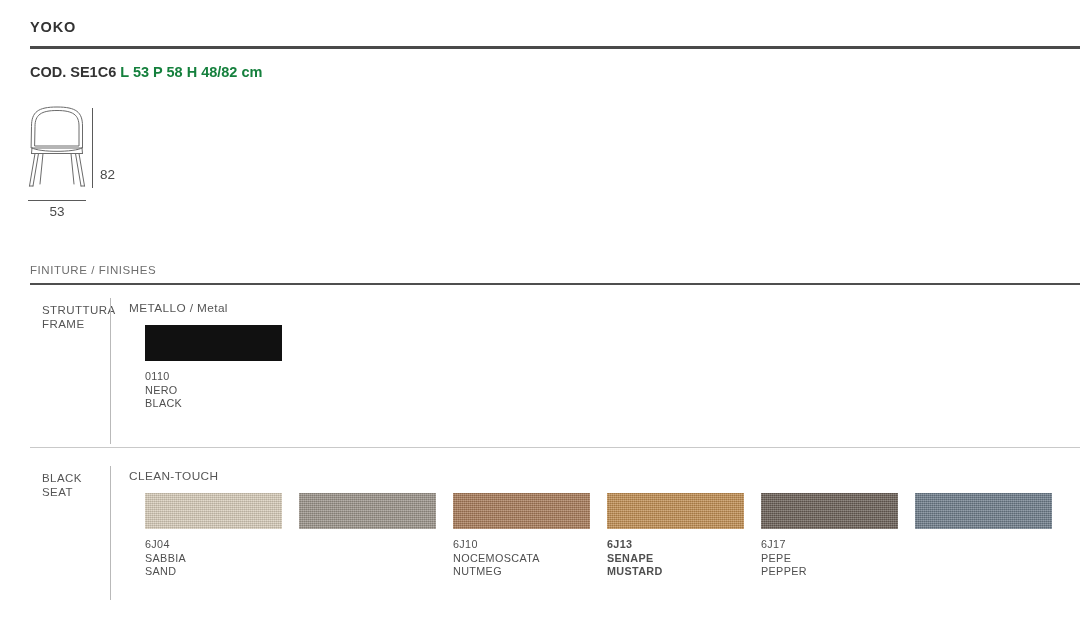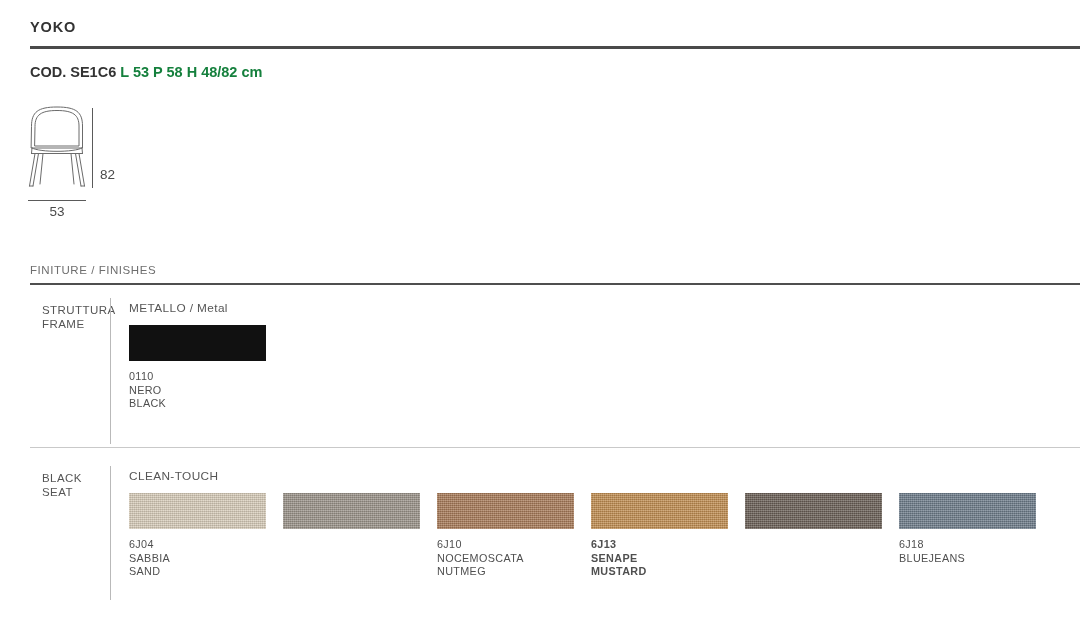--- a/index.html
+++ b/index.html
@@ -177,20 +177,21 @@
   
   .swatch-strip {
     position: absolute;
     left: 0;
     top: 27px;
   }
   .swatch-item {
     position: absolute;
     top: 0;
     width: 137px;
+    margin-left: 16px;
   }
   .swatch-chip {
     width: 137px;
     height: 36px;
     position: relative;
     overflow: hidden;
   }
   .swatch-chip.woven::after {
     content: "";
     position: absolute;
@@ -332,28 +333,28 @@
           <div class="swatch-chip woven" style="background:#c18e51;"></div>
           <div class="swatch-caption">
             <span>6J13</span>
             <span>SENAPE</span>
             <span>MUSTARD</span>
           </div>
         </div>
 
         <div class="swatch-item" style="left:616px;">
           <div class="swatch-chip woven" style="background:#6a5f56;"></div>
+          <div class="swatch-caption">
+            <span>6J17</span>
+            <span>PEPE</span>
+            <span>PEPPER</span>
+          </div>
         </div>
 
         <div class="swatch-item" style="left:770px;">
           <div class="swatch-chip woven" style="background:#6d7c8a;"></div>
-          <div class="swatch-caption">
-            <span>6J18</span>
-            <span>BLUEJEANS</span>
-            <span></span>
-          </div>
         </div>
 
       </div>
     </div>
   </div>
 
 </div>
 
 </body></html>

